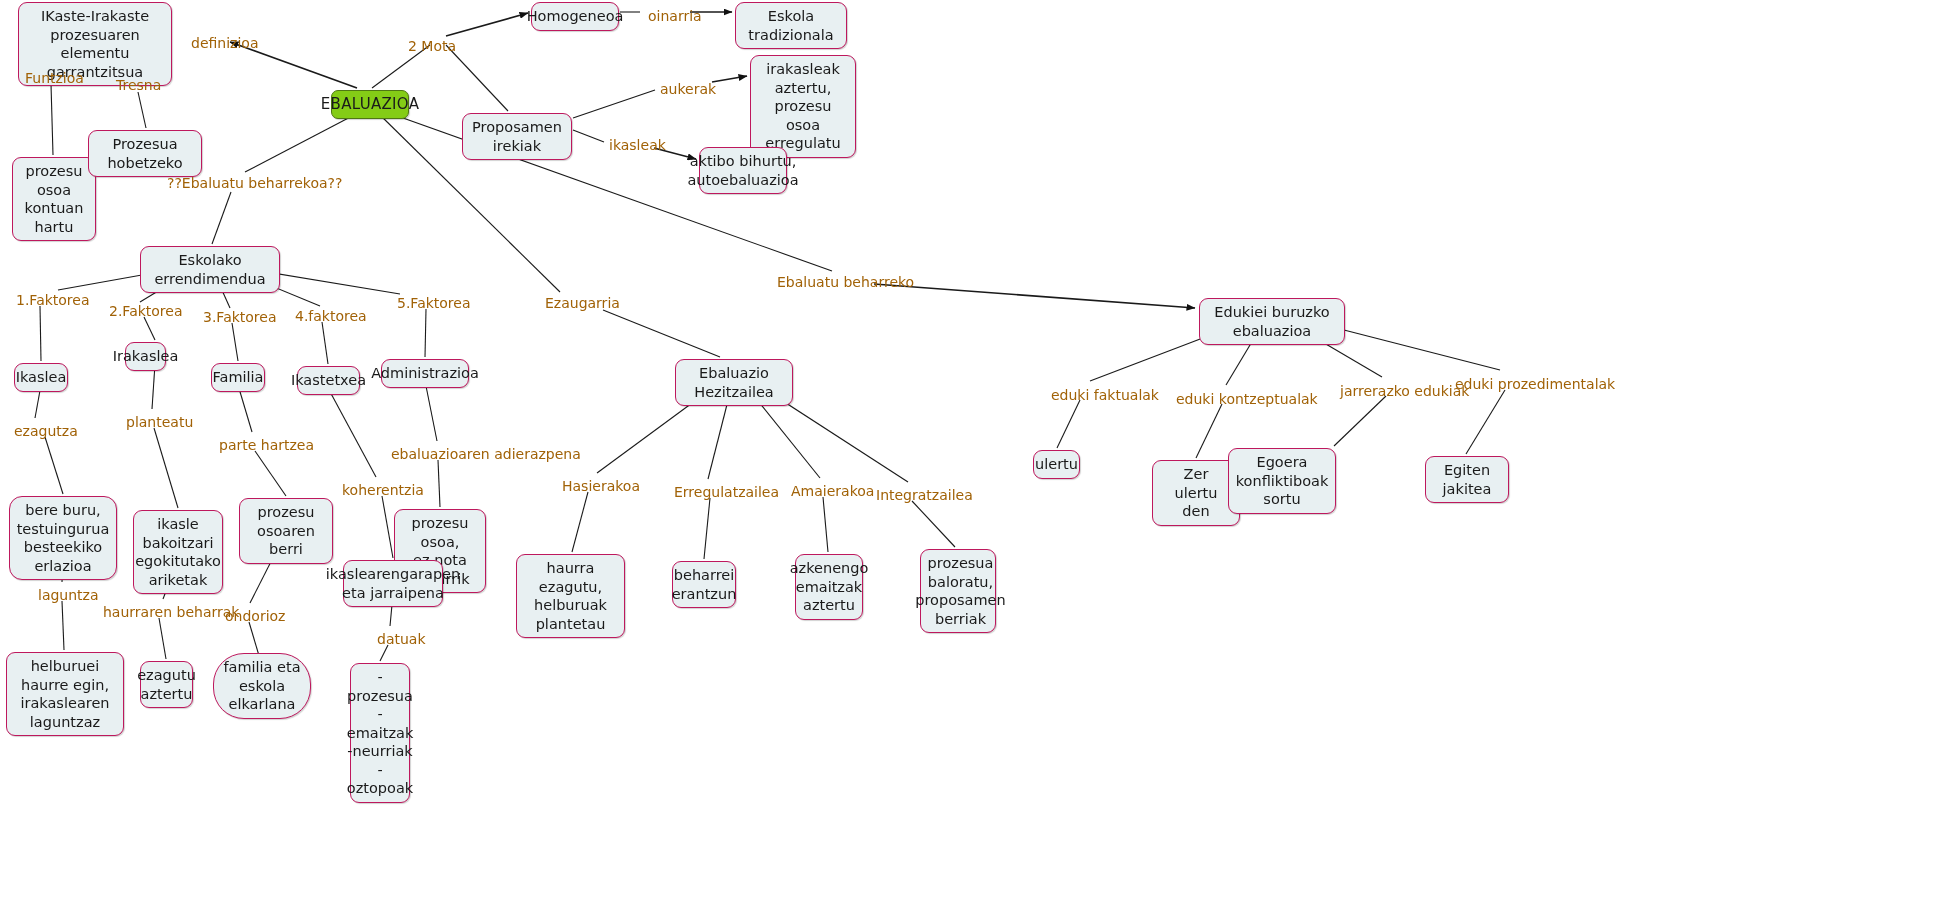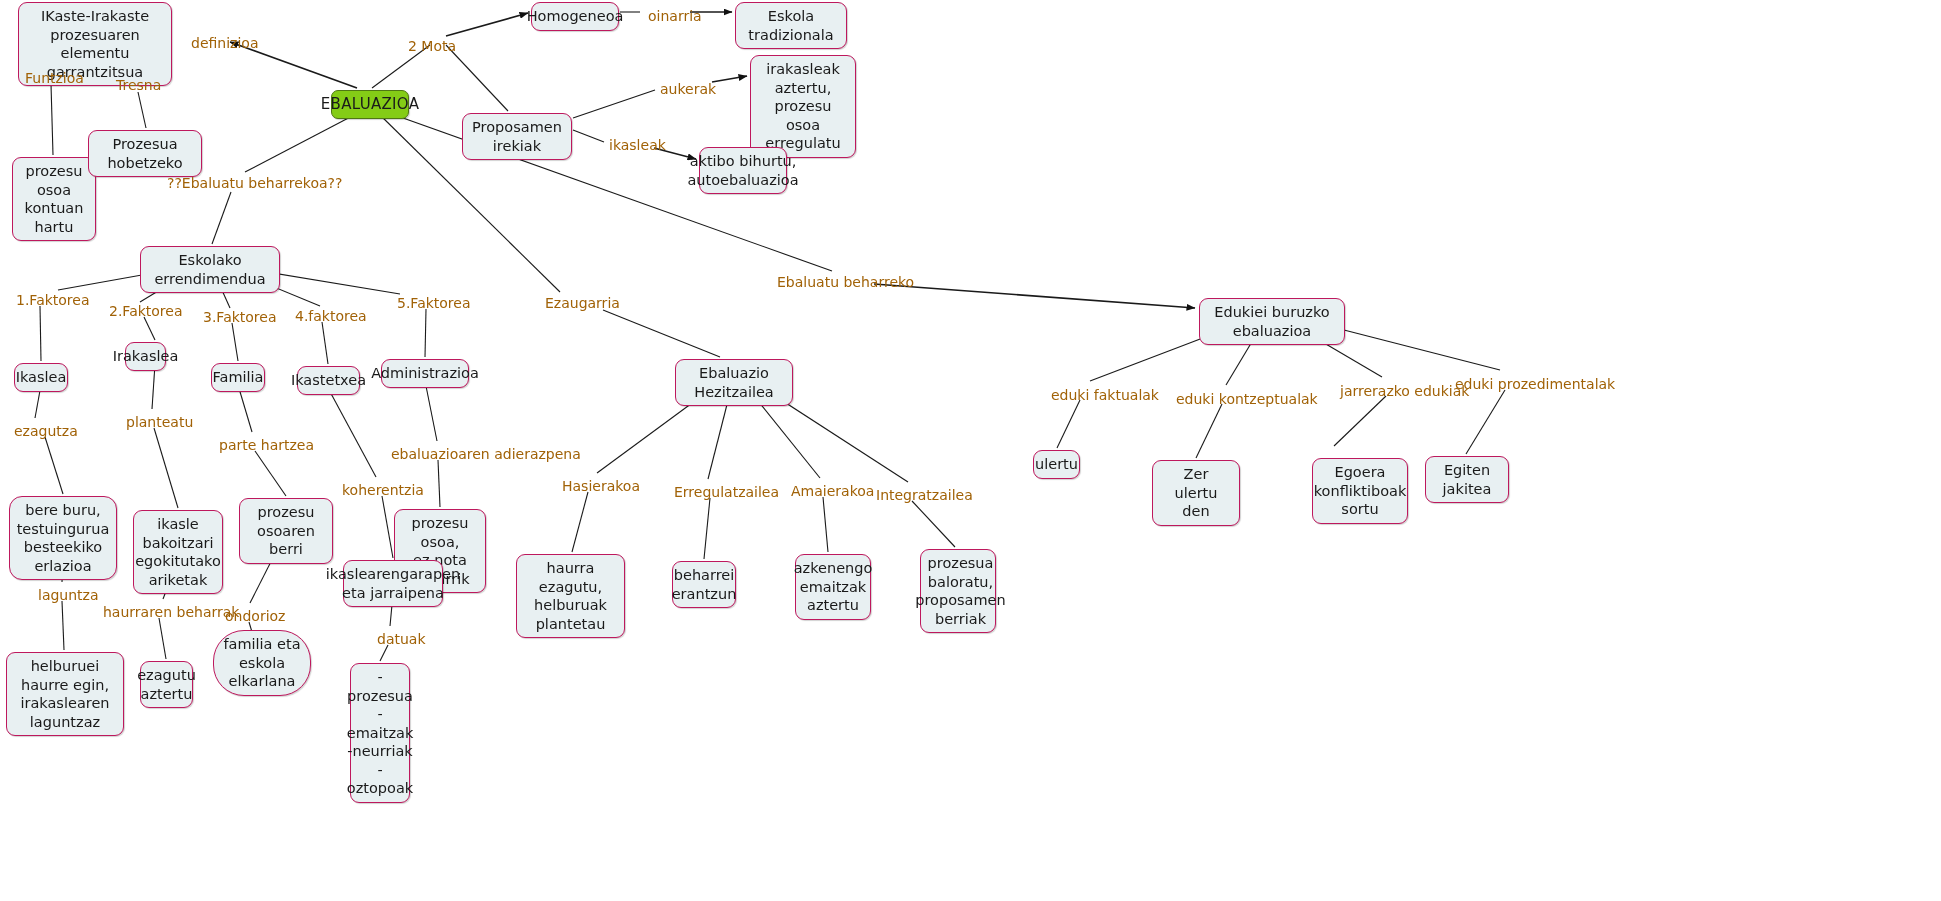--- a/index.html
+++ b/index.html
@@ -165,42 +165,42 @@
       <div class="node" style="left: 239px; top: 498px; width: 94px; min-height: 34px;"><span>prozesu osoaren
 berri</span></div>
       <div class="node" style="left: 394px; top: 509px; width: 92px; min-height: 34px;"><span>prozesu osoa,
 ez nota bakarrik</span></div>
       <div class="node" style="left: 343px; top: 560px; width: 100px; min-height: 34px;"><span>ikaslearengarapen
 eta jarraipena</span></div>
       <div class="node" style="left: 6px; top: 652px; width: 118px; min-height: 34px;"><span>helburuei haurre egin,
 irakaslearen laguntzaz</span></div>
       <div class="node" style="left: 140px; top: 661px; width: 53px; min-height: 34px;"><span>ezagutu
 aztertu</span></div>
-      <div class="node" style="left: 213px; top: 630px; width: 98px; min-height: 34px; border-radius: 31px;"><span>familia eta eskola
+      <div class="node" style="left: 213px; top: 653px; width: 98px; min-height: 34px; border-radius: 31px;"><span>familia eta eskola
 elkarlana</span></div>
       <div class="node" style="left: 350px; top: 663px; width: 60px; min-height: 66px;"><span>-prozesua
 -emaitzak
 -neurriak
 -oztopoak</span></div>
       <div class="node" style="left: 675px; top: 359px; width: 118px; min-height: 22px;"><span>Ebaluazio Hezitzailea</span></div>
       <div class="node" style="left: 516px; top: 554px; width: 109px; min-height: 34px;"><span>haurra ezagutu,
 helburuak plantetau</span></div>
       <div class="node" style="left: 672px; top: 561px; width: 64px; min-height: 34px;"><span>beharrei
 erantzun</span></div>
-      <div class="node" style="left: 795px; top: 554px; width: 76px; min-height: 48px;"><span>azkenengo
+      <div class="node" style="left: 795px; top: 554px; width: 68px; min-height: 48px;"><span>azkenengo
 emaitzak
 aztertu</span></div>
       <div class="node" style="left: 920px; top: 549px; width: 76px; min-height: 62px; padding-left: 14px;"><span>prozesua
 baloratu,
 proposamen
 berriak</span></div>
       <div class="node" style="left: 1199px; top: 298px; width: 146px; min-height: 22px;"><span>Edukiei buruzko ebaluazioa</span></div>
       <div class="node" style="left: 1033px; top: 450px; width: 47px; min-height: 22px;"><span>ulertu</span></div>
       <div class="node" style="left: 1152px; top: 460px; width: 88px; min-height: 22px;"><span>Zer ulertu den</span></div>
-      <div class="node" style="left: 1312px; top: 448px; width: 96px; min-height: 34px; margin-top: 10px;"><span>Egoera konfliktiboak
+      <div class="node" style="left: 1228px; top: 448px; width: 108px; min-height: 34px;"><span>Egoera konfliktiboak
 sortu</span></div>
       <div class="node" style="left: 1425px; top: 456px; width: 84px; min-height: 22px;"><span>Egiten jakitea</span></div>
     </div>
   <div id="label-layer">
       <div class="edge-label" style="left: 191px; top: 36px;">definizioa</div>
       <div class="edge-label" style="left: 25px; top: 71px;">Funtzioa</div>
       <div class="edge-label" style="left: 116px; top: 78px;">Tresna</div>
       <div class="edge-label" style="left: 408px; top: 39px;">2 Mota</div>
       <div class="edge-label" style="left: 648px; top: 9px;">oinarria</div>
       <div class="edge-label" style="left: 660px; top: 82px;">aukerak</div>

